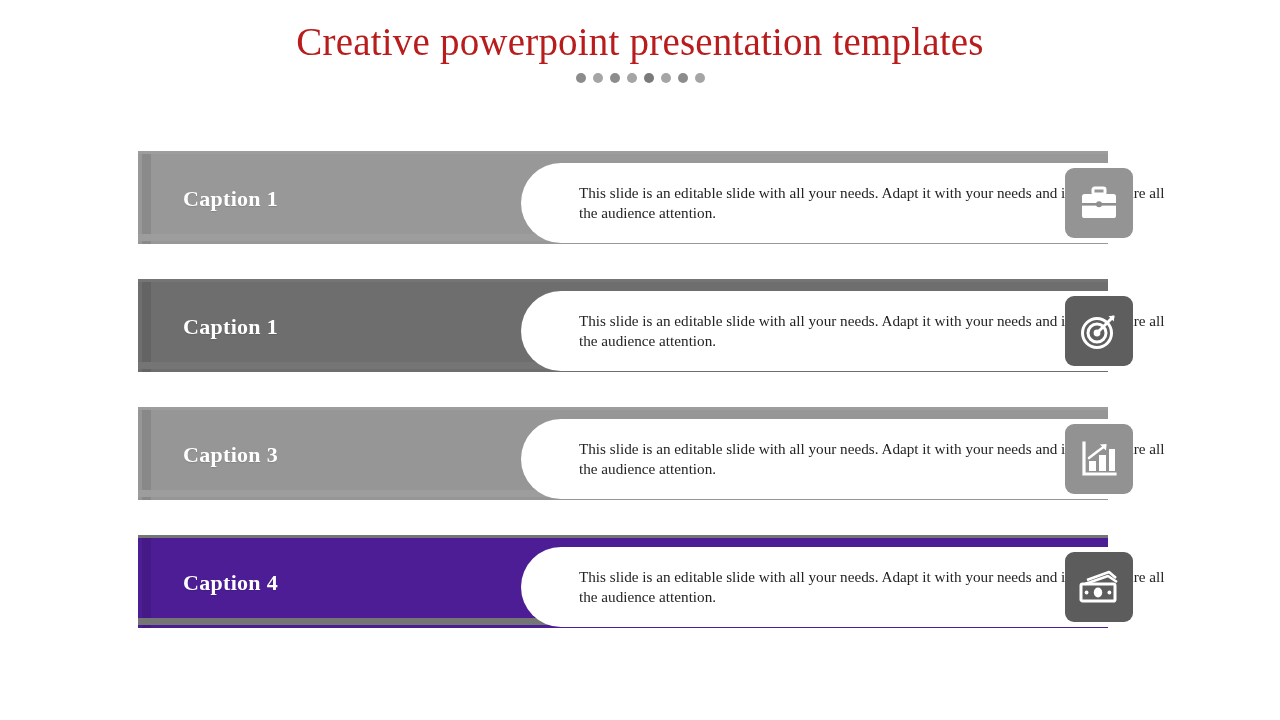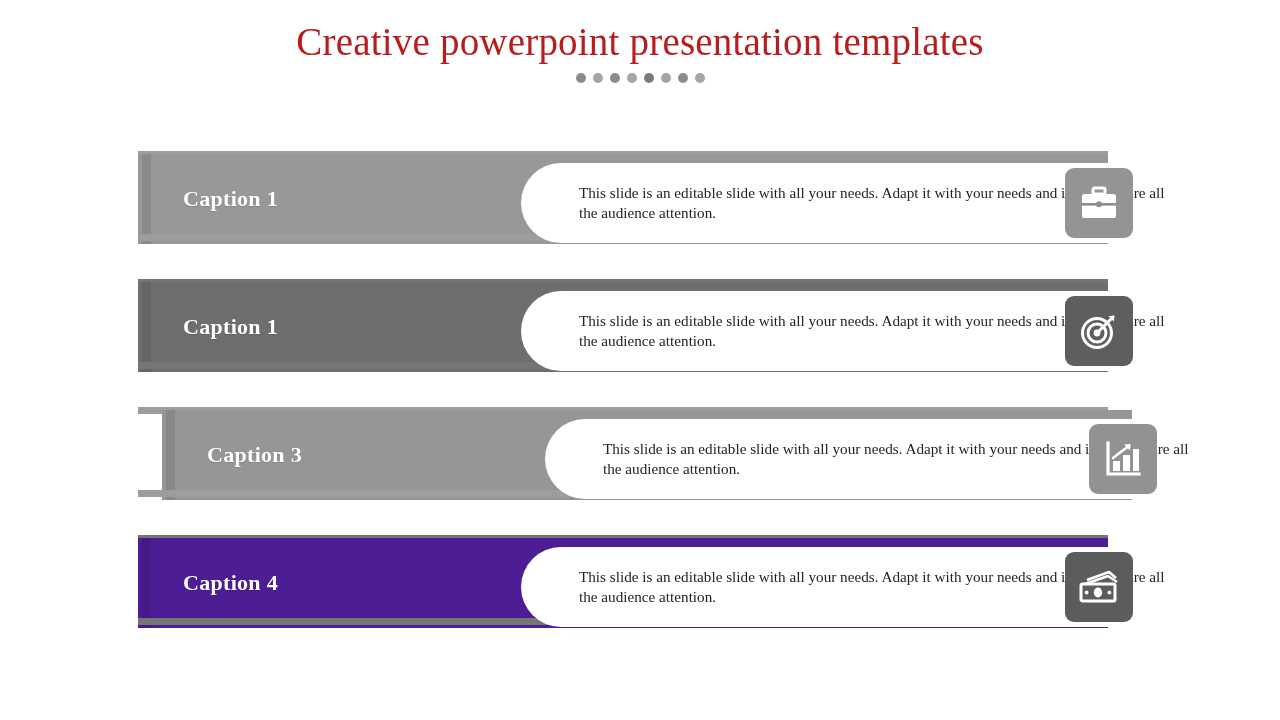--- a/index.html
+++ b/index.html
@@ -153,21 +153,21 @@
         <path d="M17 21 L33 5" stroke="white" stroke-width="3" stroke-linecap="round"></path>
         <path d="M28.5 4.2 L34.4 3.6 L33.8 9.5 Z" fill="white"></path>
       </svg>
             </span>
           </div>
         </div>
         <div class="strip-bottom" style="background: rgb(117, 117, 117);"></div>
       </div>
       <div class="row">
         <div class="strip" style="background: rgb(157, 157, 157);"></div>
-        <div class="bar" style="background: rgb(150, 150, 150); margin-left: 24px;">
+        <div class="bar" style="background: rgb(150, 150, 150);">
           <div class="caption">Caption 3</div>
           <div class="pill">
             <div class="pill-text">This slide is an editable slide with all your needs. Adapt it with your needs and it will capture all the audience attention.</div>
           </div>
           <div class="icon-tile" style="background: rgb(146, 146, 146);">
             <span>
               <svg width="36" height="36" viewBox="0 0 36 36">
         <path d="M3 2 L3 33 L34 33" fill="none" stroke="white" stroke-width="3.2" stroke-linecap="square"></path>
         <rect x="8" y="20" width="7" height="10" fill="white"></rect>
         <rect x="18" y="14" width="7" height="16" fill="white"></rect>

